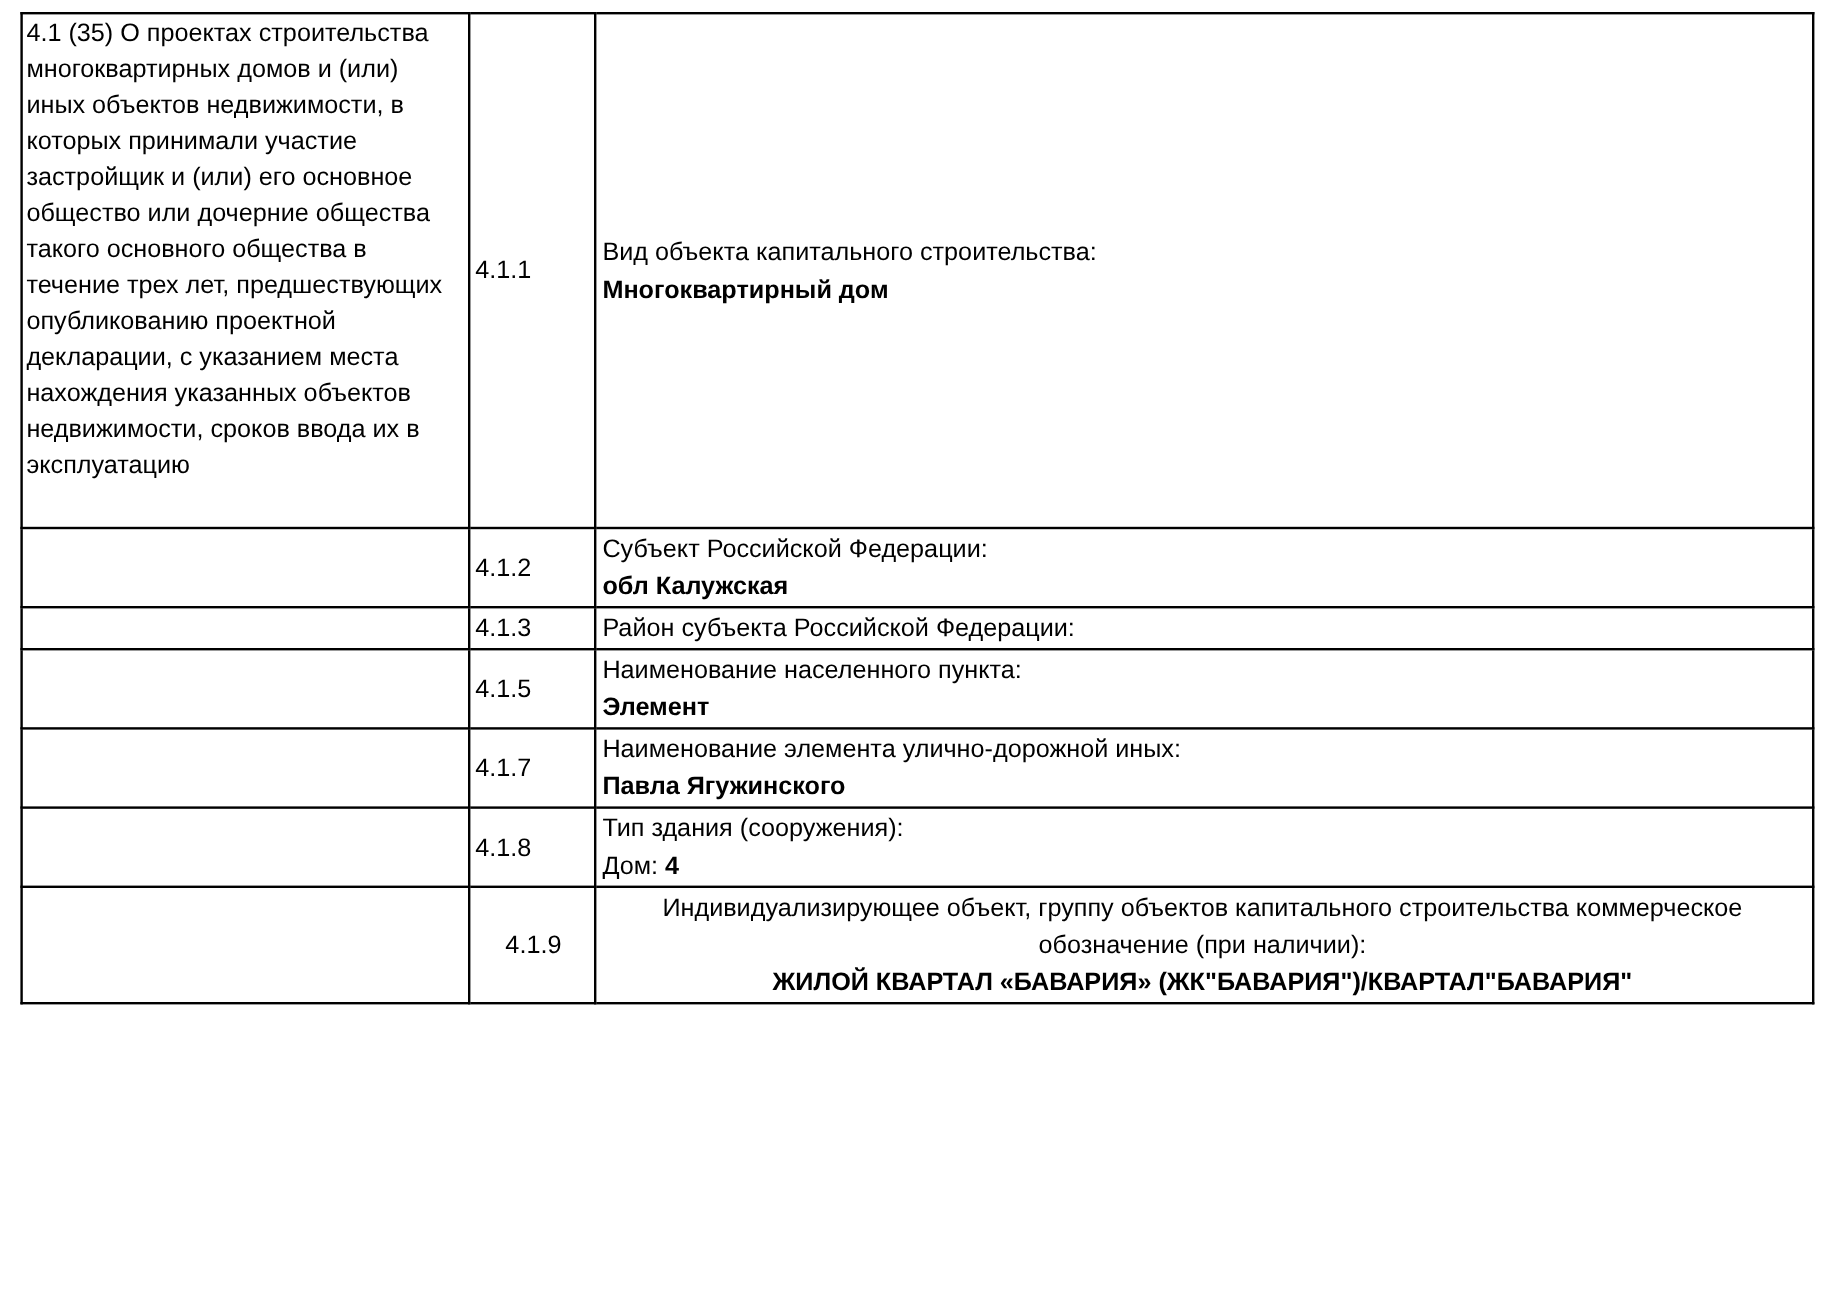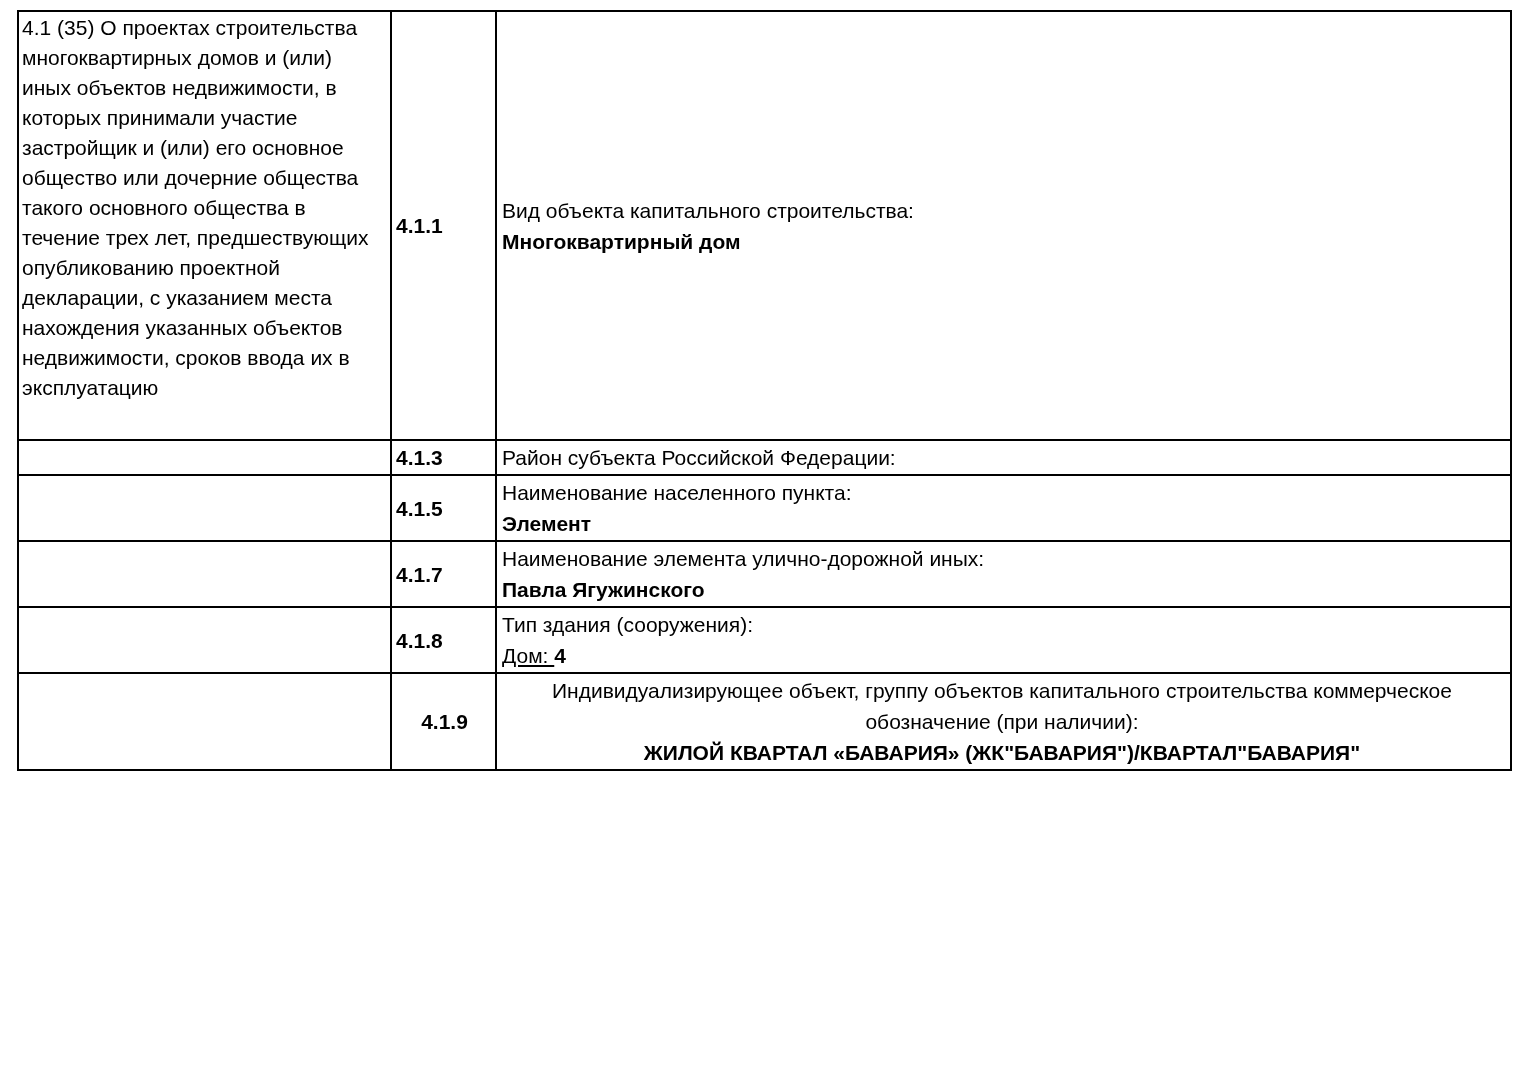--- a/index.html
+++ b/index.html
@@ -30,29 +30,28 @@
   td.section-cell {
     vertical-align: top;
     padding: 1px 4px 0 3px;
     line-height: 30px;
   }
   td.empty-cell { padding: 0; }
   td.code-cell {
     vertical-align: middle;
     padding: 0 2px 0 4px;
     line-height: 31px;
-    font-weight: bold;
   }
   td.field-cell {
     vertical-align: middle;
     padding: 1px 8px 1px 5px;
     line-height: 31px;
   }
   .field-label { font-weight: normal; }
-  .field-valueline .prefix { font-weight: normal; text-decoration: underline; }
+  .field-valueline .prefix { font-weight: normal; }
   .field-valueline .value { font-weight: bold; }
 
   tr.r1 td { height: 429px; }
   tr.r2 td { height: 60px; }
   tr.r3 td { height: 35px; }
   tr.r4 td { height: 65px; }
   tr.r5 td { height: 66px; }
   tr.r6 td { height: 63px; }
   tr.r7 td { height: 63px; }
   tr.r8 td { height: 54px; }
@@ -72,20 +71,28 @@
     <tbody>
         <tr class="r1">
       <td class="section-cell">4.1 (35) О проектах строительства многоквартирных домов и (или) иных объектов недвижимости, в которых принимали участие застройщик и (или) его основное общество или дочерние общества такого основного общества в течение трех лет, предшествующих опубликованию проектной декларации, с указанием места нахождения указанных объектов недвижимости, сроков ввода их в эксплуатацию</td>
       <td class="code-cell">4.1.1</td>
       <td class="field-cell">
         <div class="field-label">Вид объекта капитального строительства:</div>
         <div class="field-valueline"><span class="prefix"></span><span class="value">Многоквартирный дом</span></div>
       </td>
     </tr>
 
+    <tr class="r2">
+      <td class="empty-cell"></td>
+      <td class="code-cell">4.1.2</td>
+      <td class="field-cell">
+        <div class="field-label">Субъект Российской Федерации:</div>
+        <div class="field-valueline"><span class="prefix"></span><span class="value">обл Калужская</span></div>
+      </td>
+    </tr>
 
     <tr class="r3">
       <td class="empty-cell"></td>
       <td class="code-cell">4.1.3</td>
       <td class="field-cell">
         <div class="field-label">Район субъекта Российской Федерации:</div>
         <div class="field-valueline"><span class="prefix"></span><span class="value"></span></div>
       </td>
     </tr>
 

